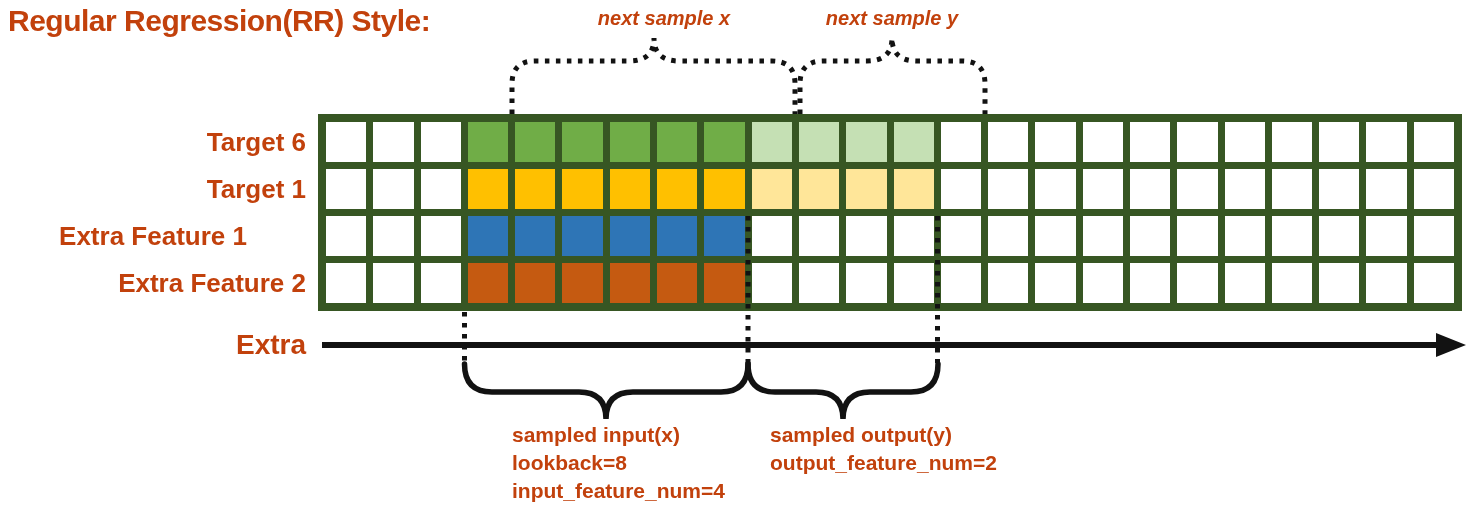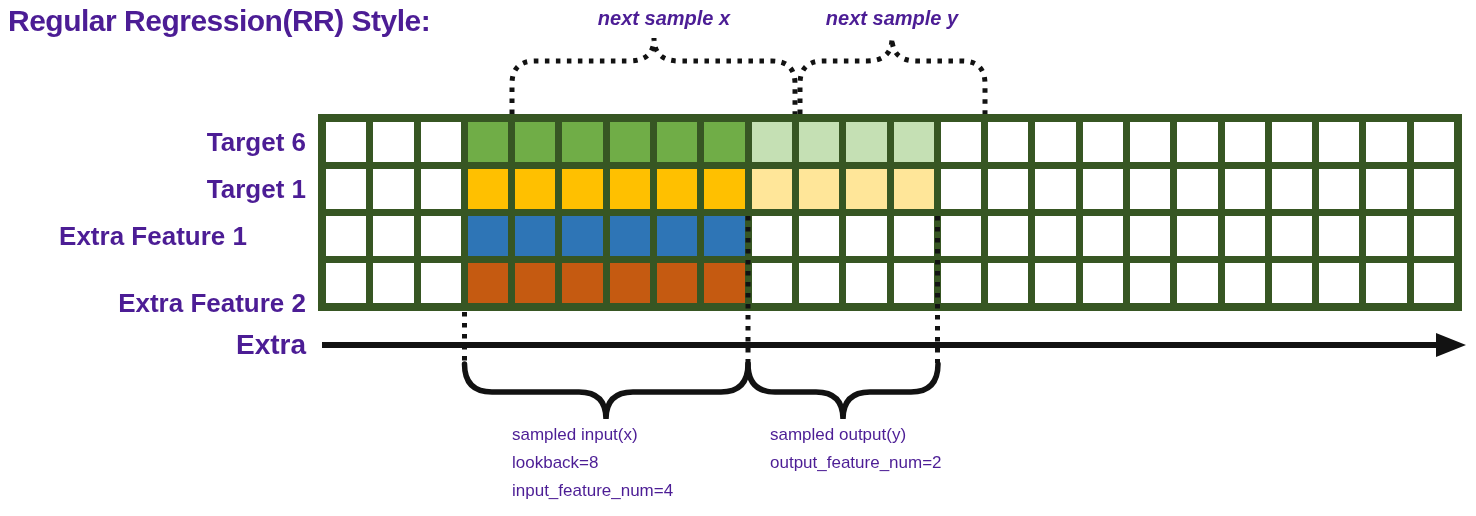--- a/index.html
+++ b/index.html
@@ -1,18 +1,18 @@
 <!DOCTYPE html>
 <html><head>
 <meta charset="utf-8">
 <style>
   html,body{margin:0;padding:0;background:#ffffff;}
   .canvas{
     position:relative; width:1476px; height:516px; overflow:hidden;
-    background:#ffffff; color:#4c1d95;
+    background:#ffffff; color:#c2410c;
     font-family:"Liberation Sans", sans-serif;
   }
   .title{
     position:absolute; left:8px; top:4px;
     font-size:30px; font-weight:700; letter-spacing:-0.5px; white-space:nowrap;
   }
   .brace-label{
     position:absolute; top:7px; transform:translateX(-50%);
     font-size:20px; font-style:italic; font-weight:600; white-space:nowrap;
   }
@@ -26,29 +26,29 @@
     grid-template-rows:repeat(4,1fr);
   }
   .cell{background:#ffffff;}
   .row-label{
     position:absolute; left:0; width:306px; text-align:right;
     font-size:26px; font-weight:700; line-height:40px; height:40px; white-space:nowrap;
   }
   .row-label.r0{top:122px;}
   .row-label.r1{top:169px;}
   .row-label.r2{top:216px;text-align:center;}
-  .row-label.r3{top:263px;margin-top:20px;}
+  .row-label.r3{top:263px;}
   .time-label{
     position:absolute; left:0; width:306px; text-align:right; top:329px;
     font-size:28px; font-weight:700;
   }
   .overlay{position:absolute; left:0; top:0; pointer-events:none;}
   .note{
     position:absolute; top:421px;
-    font-size:17px; font-weight:400; line-height:28px; white-space:nowrap;
+    font-size:21px; font-weight:700; line-height:28px; white-space:nowrap;
   }
   .note.input{left:512px;}
   .note.output{left:770px;}
 </style>
 </head>
 <body>
 
 <div class="canvas">
 
   <div class="title">Regular Regression(RR) Style:</div>

